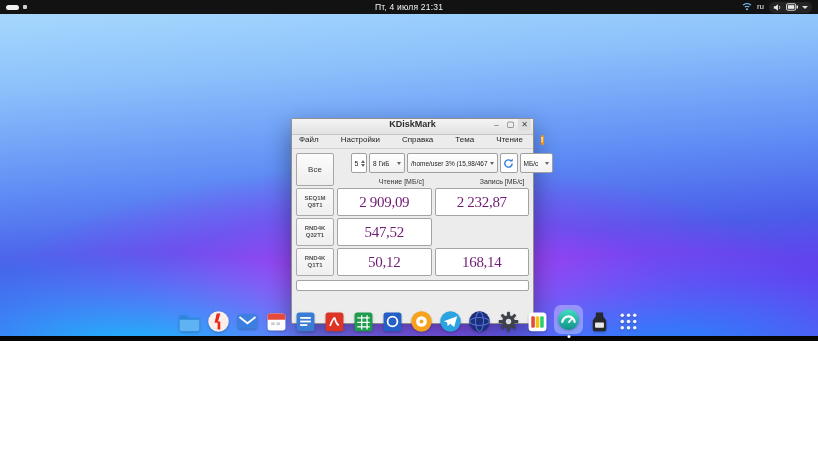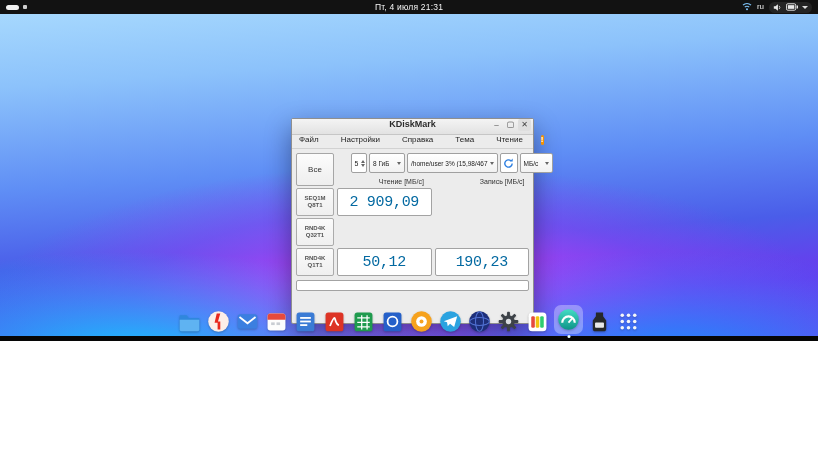--- a/index.html
+++ b/index.html
@@ -65,21 +65,21 @@
   .refresh-btn { width:18px; background:#fff; border:1px solid #a0a0a0; border-radius:2px;
     display:flex; align-items:center; justify-content:center; }
   .headers-row { display:grid; grid-template-columns:1fr 1fr; align-items:end; font-size:7px; color:#333; text-align:center; padding-bottom:1px; }
 
   .bench-row { display:grid; grid-template-columns:38px 1fr 1fr; gap:3px; height:28px; margin-bottom:2px; }
   .test-label { background:linear-gradient(#fbfbfb,#efefef); border:1px solid #ababab; border-radius:2px;
     display:flex; flex-direction:column; align-items:center; justify-content:center; font-size:6px; font-weight:bold;
     color:#555; line-height:1.25; }
   .val-box { background:#fff; border:1px solid #a3a3a3; border-radius:2px;
     display:flex; align-items:center; justify-content:center;
-    font-family:Liberation Mono, monospace; font-size:15px; color:#0369a1; letter-spacing:-.3px; }
+    font-family:Liberation Serif, serif; font-size:15px; color:#701a75; letter-spacing:-.3px; }
   .progress { height:11px; margin-top:2px; background:#fff; border:1px solid #a3a3a3; border-radius:2px; }
 
   
   .dock { position:absolute; bottom:7px; left:50%; transform:translateX(-50%); z-index:15;
     display:flex; align-items:flex-end; gap:4px; }
   .dock-item { width:25px; height:25px; display:flex; align-items:center; justify-content:center; position:relative; }
   .dock-item svg { width:25px; height:25px; display:block; filter:drop-shadow(0 1px 1px rgba(0,0,0,.25)); }
   .dock-item.active { background:rgba(255,255,255,.32); border-radius:7px; width:29px; height:29px; }
   .dock-item.active::after { content:""; position:absolute; bottom:-4px; left:50%; transform:translateX(-50%);
     width:3px; height:3px; border-radius:50%; background:#eafffb; }
@@ -172,37 +172,39 @@
           <span>Запись [МБ/с]</span>
         </div>
       </div>
 
       <div class="bench-row">
         <div class="test-label">
           <span>SEQ1M</span>
           <span>Q8T1</span>
         </div>
         <div class="val-box">2 909,09</div>
+        <div class="val-box">2 232,87</div>
       </div>
 
 
       <div class="bench-row">
         <div class="test-label">
           <span>RND4K</span>
           <span>Q32T1</span>
         </div>
+        <div class="val-box">547,52</div>
       </div>
 
       <div class="bench-row">
         <div class="test-label">
           <span>RND4K</span>
           <span>Q1T1</span>
         </div>
         <div class="val-box">50,12</div>
-        <div class="val-box">190,23</div>
+        <div class="val-box">168,14</div>
       </div>
 
       <div class="progress"></div>
     </div>
   </div>
 
   <div class="dock">
     <div class="dock-item">
       <svg viewBox="0 0 28 28">
           <path d="M3 7h8l2 3h12v13a2 2 0 0 1-2 2H5a2 2 0 0 1-2-2z" fill="#2f87dd"></path>

